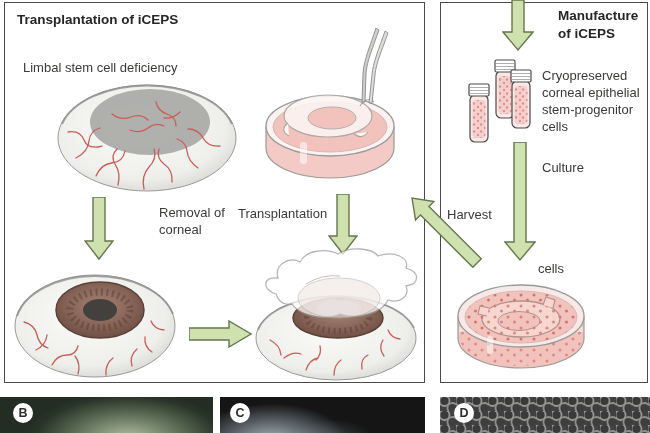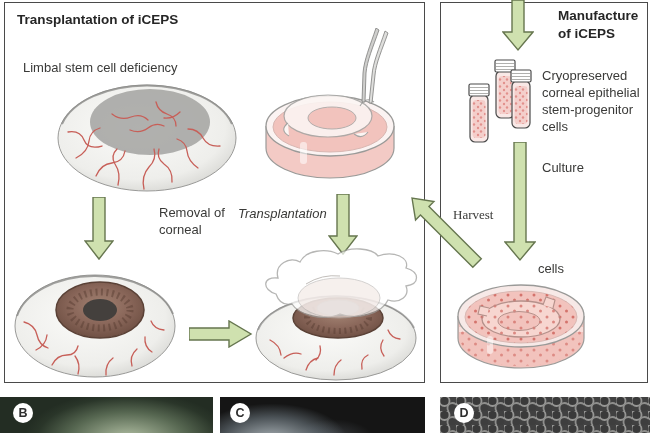--- a/index.html
+++ b/index.html
@@ -50,21 +50,21 @@
 
   <div class="box" style="left:4px;top:2px;width:421px;height:381px;">
     <div class="abs title" style="left:12px;top:8px;">Transplantation of iCEPS</div>
     <div class="abs lbl" style="left:18px;top:56px;">Limbal stem cell deficiency</div>
 
     <div class="abs lbl" style="left:113px;top:201px;margin-left:41px;">
       <div>Removal of</div>
       <div>corneal</div>
     </div>
 
-    <div class="abs lbl" style="left:233px;top:202px;font-style:italic;">Transplantation</div>
+    <div class="abs lbl" style="left:233px;top:202px;">Transplantation</div>
   </div>
 
   <svg class="abs" style="left:52px;top:78px;" width="190" height="118" viewBox="0 0 190 118">
     <ellipse cx="95" cy="60" rx="89" ry="53" fill="url(#sclera)" stroke="#9a9a98" stroke-width="1"></ellipse>
     <path d="M10,46 A88,52 0 0 1 180,46" fill="none" stroke="#8c8c8a" stroke-width="2" opacity="0.8"></path>
     <ellipse cx="98" cy="44" rx="60" ry="33" fill="#a0a09e" opacity="0.82"></ellipse>
     <g class="vessel">
       <path d="M16,54 q12,-2 16,8 t18,6"></path>
       <path d="M24,80 q12,-6 13,-17 q1,-10 11,-13"></path>
       <path d="M44,98 q5,-12 16,-13 q11,-1 13,-12"></path>
@@ -154,21 +154,21 @@
       <div>Cryopreserved</div>
       <div>corneal epithelial</div>
       <div>stem-progenitor</div>
       <div>cells</div>
     </div>
     <div class="abs title" style="left:117px;top:4px;">
       <div>Manufacture</div>
       <div>of iCEPS</div>
     </div>
     <div class="abs lbl" style="left:101px;top:156px;">Culture</div>
-    <div class="abs lbl" style="left:12px;top:203px;font-family:Liberation Serif, serif;">Harvest</div>
+    <div class="abs lbl" style="left:6px;top:203px;">Harvest</div>
     <div class="abs lbl" style="left:97px;top:257px;">cells</div>
   </div>
 
   <svg class="abs" style="left:502px;top:0;" width="32" height="52" viewBox="0 0 32 52">
     <polygon class="arrow" points="10,0 22,0 22,32 31,32 16,50 1,32 10,32"></polygon>
   </svg>
 
   <svg class="abs" style="left:467px;top:56px;" width="74" height="92" viewBox="0 0 74 92">
     <g transform="translate(28,4)">
       <rect x="1" y="11" width="18" height="47" rx="5" fill="#f9e8e6" stroke="#4a4a4a" stroke-width="1.2"></rect>

